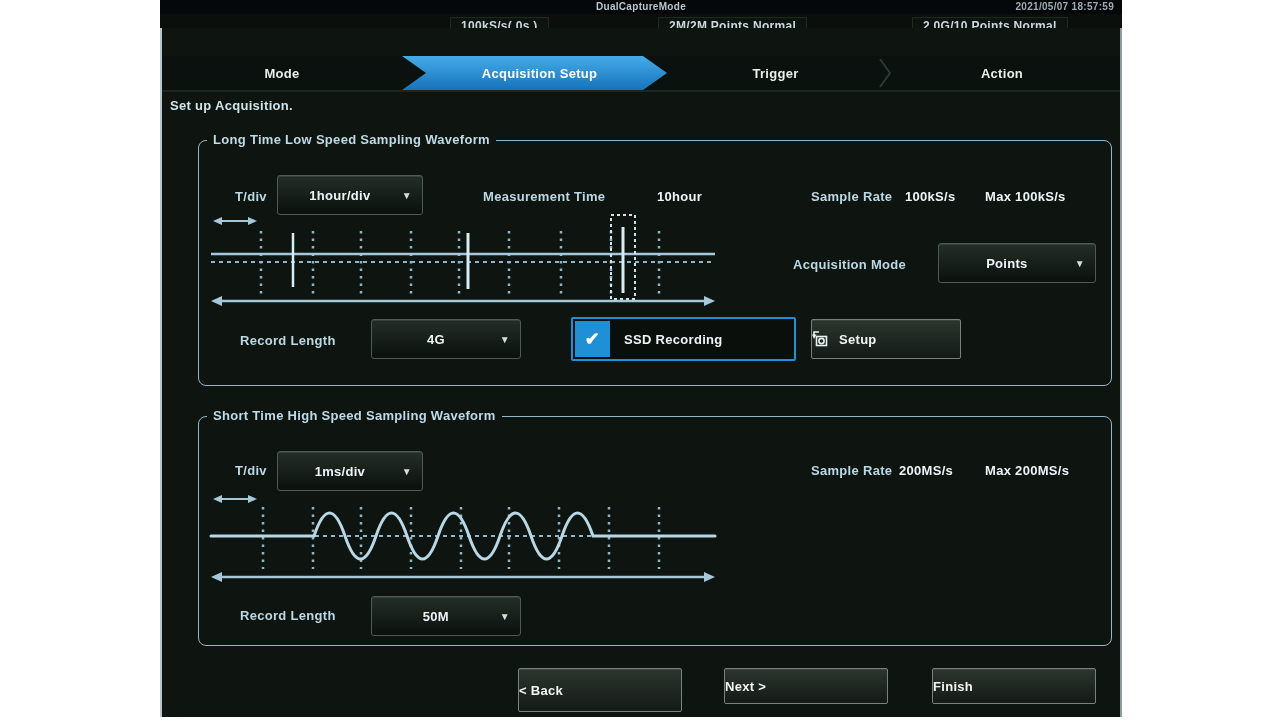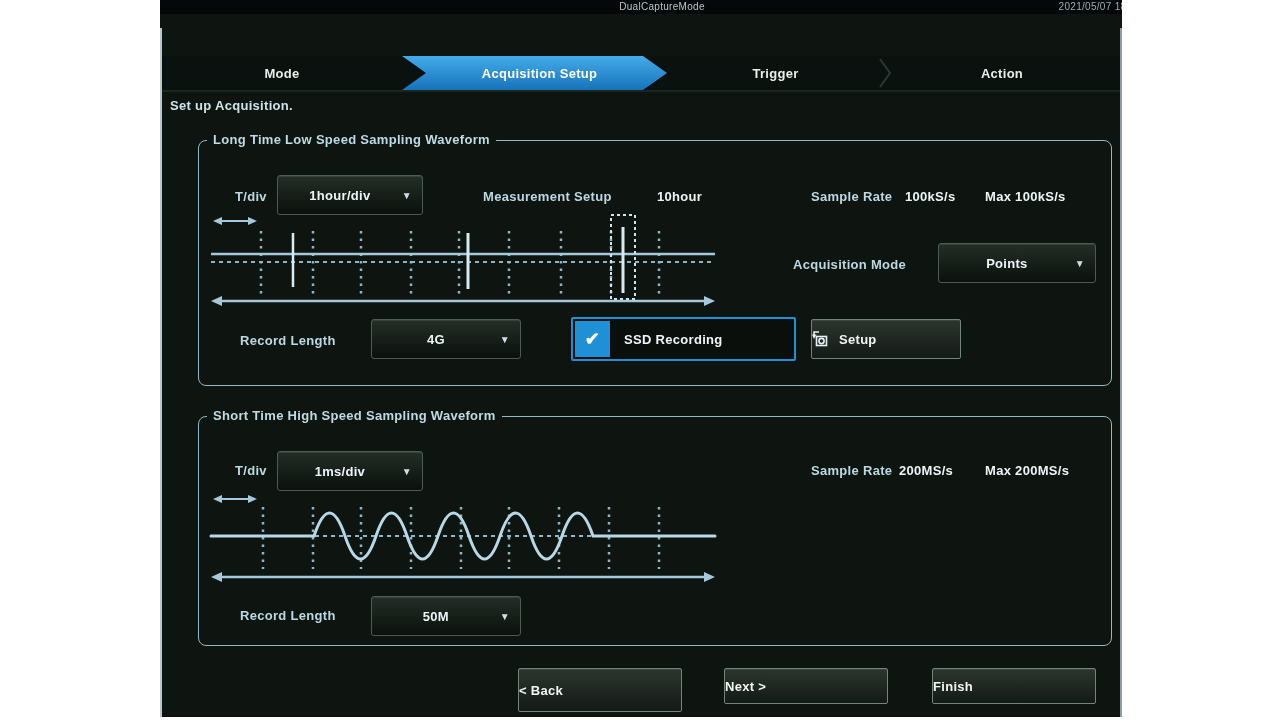--- a/index.html
+++ b/index.html
@@ -5,21 +5,21 @@
   html,body{margin:0;padding:0;background:#ffffff;}
   #canvas{position:relative;width:1280px;height:721px;background:#ffffff;overflow:hidden;
           font-family:"Liberation Sans",sans-serif;font-weight:bold;letter-spacing:.3px;}
   .abs{position:absolute;}
 
   
   #screen{left:160px;top:0;width:962px;height:717px;background:#0e1510;overflow:hidden;}
 
   
   #topstrip{left:0;top:0;width:962px;height:14px;background:#05080a;color:#b9c6cc;
-            font-size:10px;font-weight:normal;padding-left:42px;}
+            font-size:10px;font-weight:bold;}
   #topstrip .mode{position:absolute;left:0;right:0;top:1px;text-align:center;}
   #topstrip .dt{position:absolute;right:8px;top:1px;color:#9fabb2;}
   #row2{left:0;top:14px;width:962px;height:14px;background:#0a0f0c;overflow:hidden;}
   #row2 span{position:absolute;top:3px;height:18px;padding:1px 10px 0 10px;background:#0d130f;
              border:1px solid #1d2a23;border-bottom:none;color:#cdd8de;font-size:12px;white-space:nowrap;}
 
   
   #dialog{left:0;top:28px;width:962px;height:689px;background:#0e1510;
           border-left:2px solid #b9c6ca;border-right:2px solid #8e9ba0;box-sizing:border-box;}
   #titlebar{left:0;top:0;width:958px;height:28px;background:#0a110d;border-bottom:1px solid #1a241e;}
@@ -68,20 +68,25 @@
 </head>
 <body>
 
 <div id="canvas">
   <div id="screen" class="abs">
 
     <div id="topstrip" class="abs">
       <span class="mode">DualCaptureMode</span>
       <span class="dt">2021/05/07 18:57:59</span>
     </div>
+    <div id="row2" class="abs">
+      <span style="left:290px;">100kS/s( 0s )</span>
+      <span style="left:498px;">2M/2M Points Normal</span>
+      <span style="left:752px;">2.0G/10 Points Normal</span>
+    </div>
 
     <div id="dialog" class="abs">
 
 
       <div id="tabs" class="abs">
         <div class="tab" style="left:0;width:240px;">
           <span>Mode</span>
         </div>
         <div class="tab active" style="left:240px;width:265px;">
           <span>Acquisition Setup</span>
@@ -100,21 +105,21 @@
       <div id="instruction" class="abs label" style="color:#cfe3ea;">Set up Acquisition.</div>
 
       <div class="group abs" style="left:36px;top:112px;width:914px;height:246px;">
         <span class="legend">Long Time Low Speed Sampling Waveform</span>
 
         <span class="label abs" style="left:36px;top:48px;">T/div</span>
         <div class="dd" style="left:78px;top:34px;width:146px;">
           <span class="dd-value">1hour/div</span>
           <span class="dd-caret">▼</span>
         </div>
-        <span class="label abs" style="left:284px;top:48px;">Measurement Setup</span>
+        <span class="label abs" style="left:284px;top:48px;">Measurement Time</span>
         <span class="value abs" style="left:458px;top:48px;">10hour</span>
         <span class="label abs" style="left:612px;top:48px;">Sample Rate</span>
         <span class="value abs" style="left:706px;top:48px;">100kS/s</span>
         <span class="value abs" style="left:786px;top:48px;">Max 100kS/s</span>
 
         <svg class="abs" style="left:10px;top:72px;" width="508" height="94" viewBox="0 0 508 94">
           <g stroke="#a5c9da" stroke-width="2" fill="none">
             <line x1="10" y1="8" x2="42" y2="8"></line>
           </g>
           <polygon points="4,8 13,4 13,12" fill="#a5c9da"></polygon>

